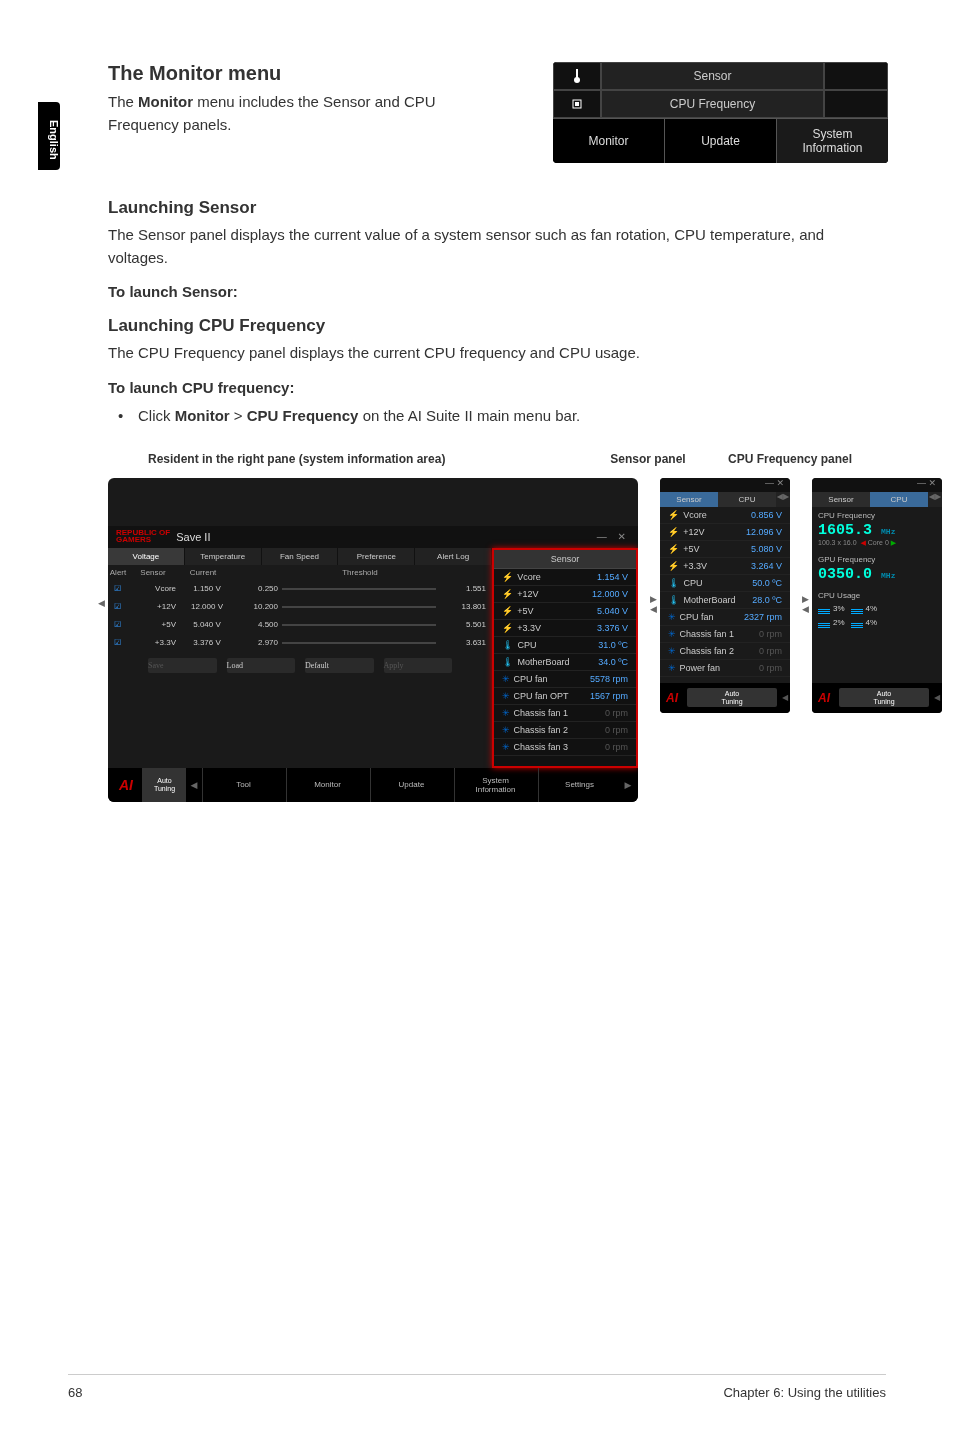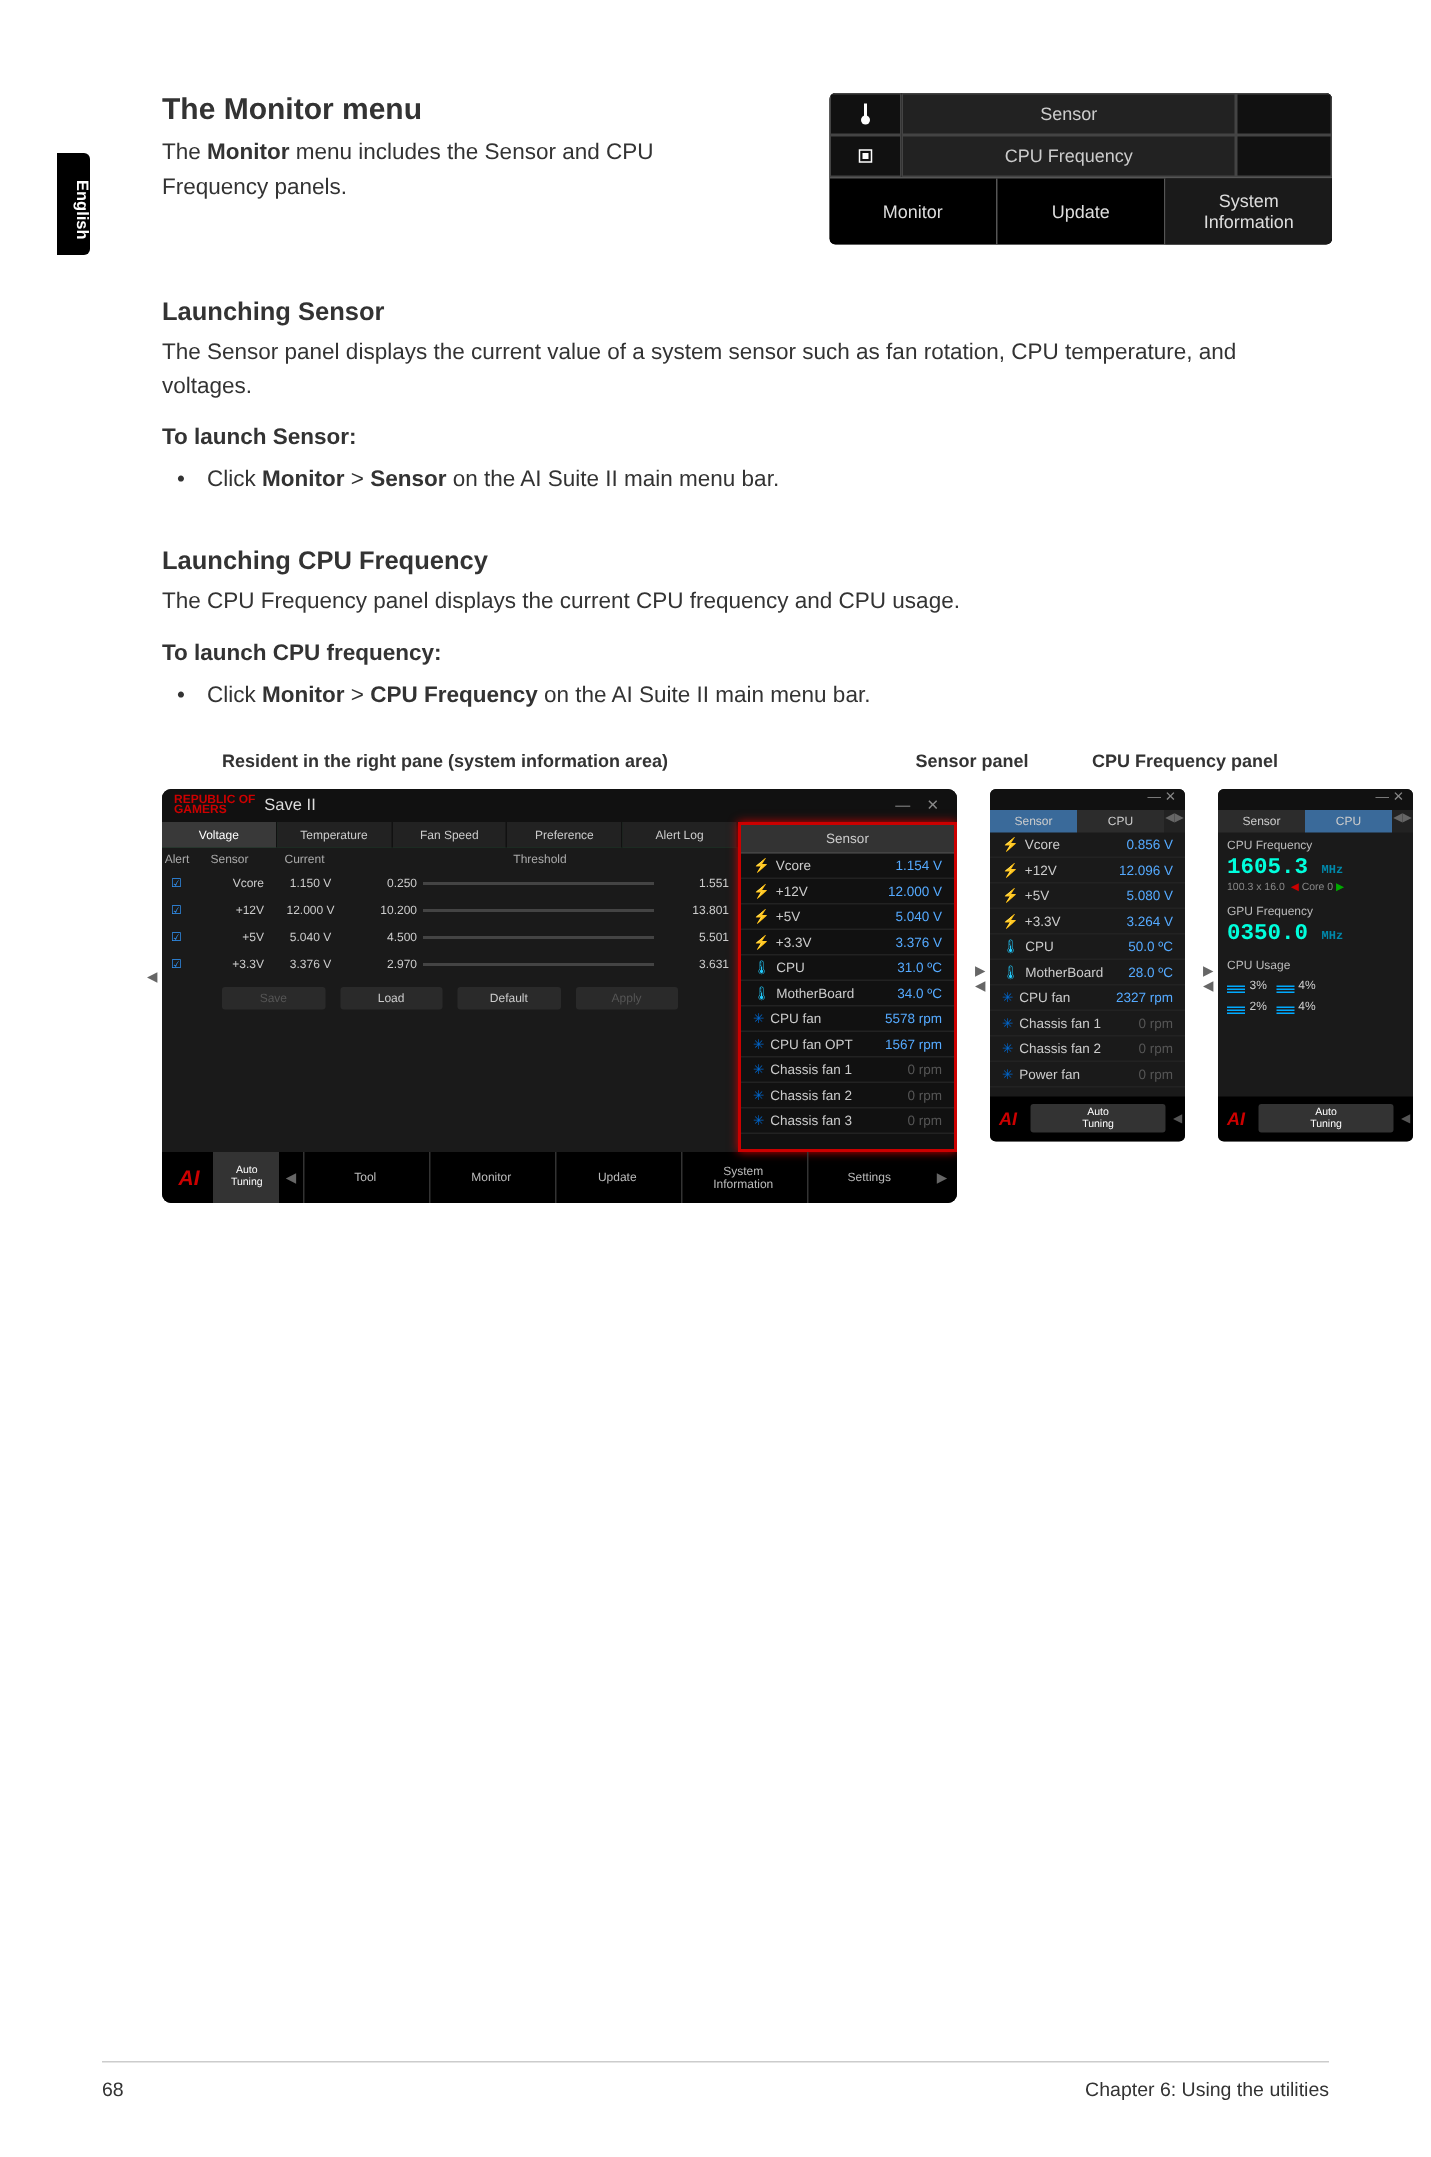--- a/index.html
+++ b/index.html
@@ -130,20 +130,21 @@
     overflow: hidden;
     font-size: 9px;
     color: #ccc;
   }
   .probe-titlebar {
     height: 22px;
     background: #111;
     display: flex; align-items: center;
     padding: 0 8px;
     justify-content: space-between;
+    margin-top: 48px;
   }
   .probe-title-left { display: flex; align-items: center; gap: 6px; font-size: 10px; }
   .rog-logo { color: #c00; font-weight: bold; font-size: 8px; line-height: 0.85; }
   .probe-winbtns { color: #888; font-size: 10px; letter-spacing: 4px; }
   .probe-body { display: flex; height: 220px; }
   .probe-left { flex: 1; background: #1a1a1a; padding: 0; }
   .probe-right {
     width: 146px;
     background: #111;
     border: 2px solid #c00;
@@ -201,22 +202,23 @@
     flex: 1; height: 2px; background: #444;
   }
   .voltage-row .tval { width: 46px; text-align: right; color: #ccc; }
 
   .probe-footer-btns {
     display: flex; gap: 10px;
     padding: 6px 40px 4px;
   }
   .probe-footer-btns .fbtn {
     flex: 1; background: #2a2a2a;
-    text-align: center; padding: 3px 0; font-size: 8px;
+    text-align: left; padding: 3px 0; font-size: 8px;
     border-radius: 2px;
+    font-family: Liberation Serif, serif;
   }
   .probe-footer-btns .fbtn.dis { color: #555; }
 
   .probe-bottom-bar {
     display: flex; align-items: center;
     background: #000; height: 34px;
     padding: 0 4px; gap: 2px;
   }
   .probe-bottom-bar .ai-logo {
     width: 28px; color: #c00; font-style: italic; font-weight: bold; font-size: 14px;
@@ -332,25 +334,20 @@
   <h2 class="section-title">The Monitor menu</h2>
   <p class="body-text" style="width:380px">
     <span>The </span><span class="b">Monitor</span><span> menu includes the Sensor and CPU Frequency panels.</span>
   </p>
 
   <div style="height:48px"></div>
 
   <h3 class="subsection-title">Launching Sensor</h3>
   <p class="body-text">The Sensor panel displays the current value of a system sensor such as fan rotation, CPU temperature, and voltages.</p>
   <p class="instruct-head">To launch Sensor:</p>
-  <ul class="bullet">
-    <li>
-      <span>Click </span><span class="b">Monitor</span><span> &gt; </span><span class="b">Sensor</span><span> on the AI Suite II main menu bar.</span>
-    </li>
-  </ul>
 
   <div style="height:8px"></div>
 
   <h3 class="subsection-title">Launching CPU Frequency</h3>
   <p class="body-text">The CPU Frequency panel displays the current CPU frequency and CPU usage.</p>
   <p class="instruct-head">To launch CPU frequency:</p>
   <ul class="bullet">
     <li>
       <span>Click </span><span class="b">Monitor</span><span> &gt; </span><span class="b">CPU Frequency</span><span> on the AI Suite II main menu bar.</span>
     </li>

